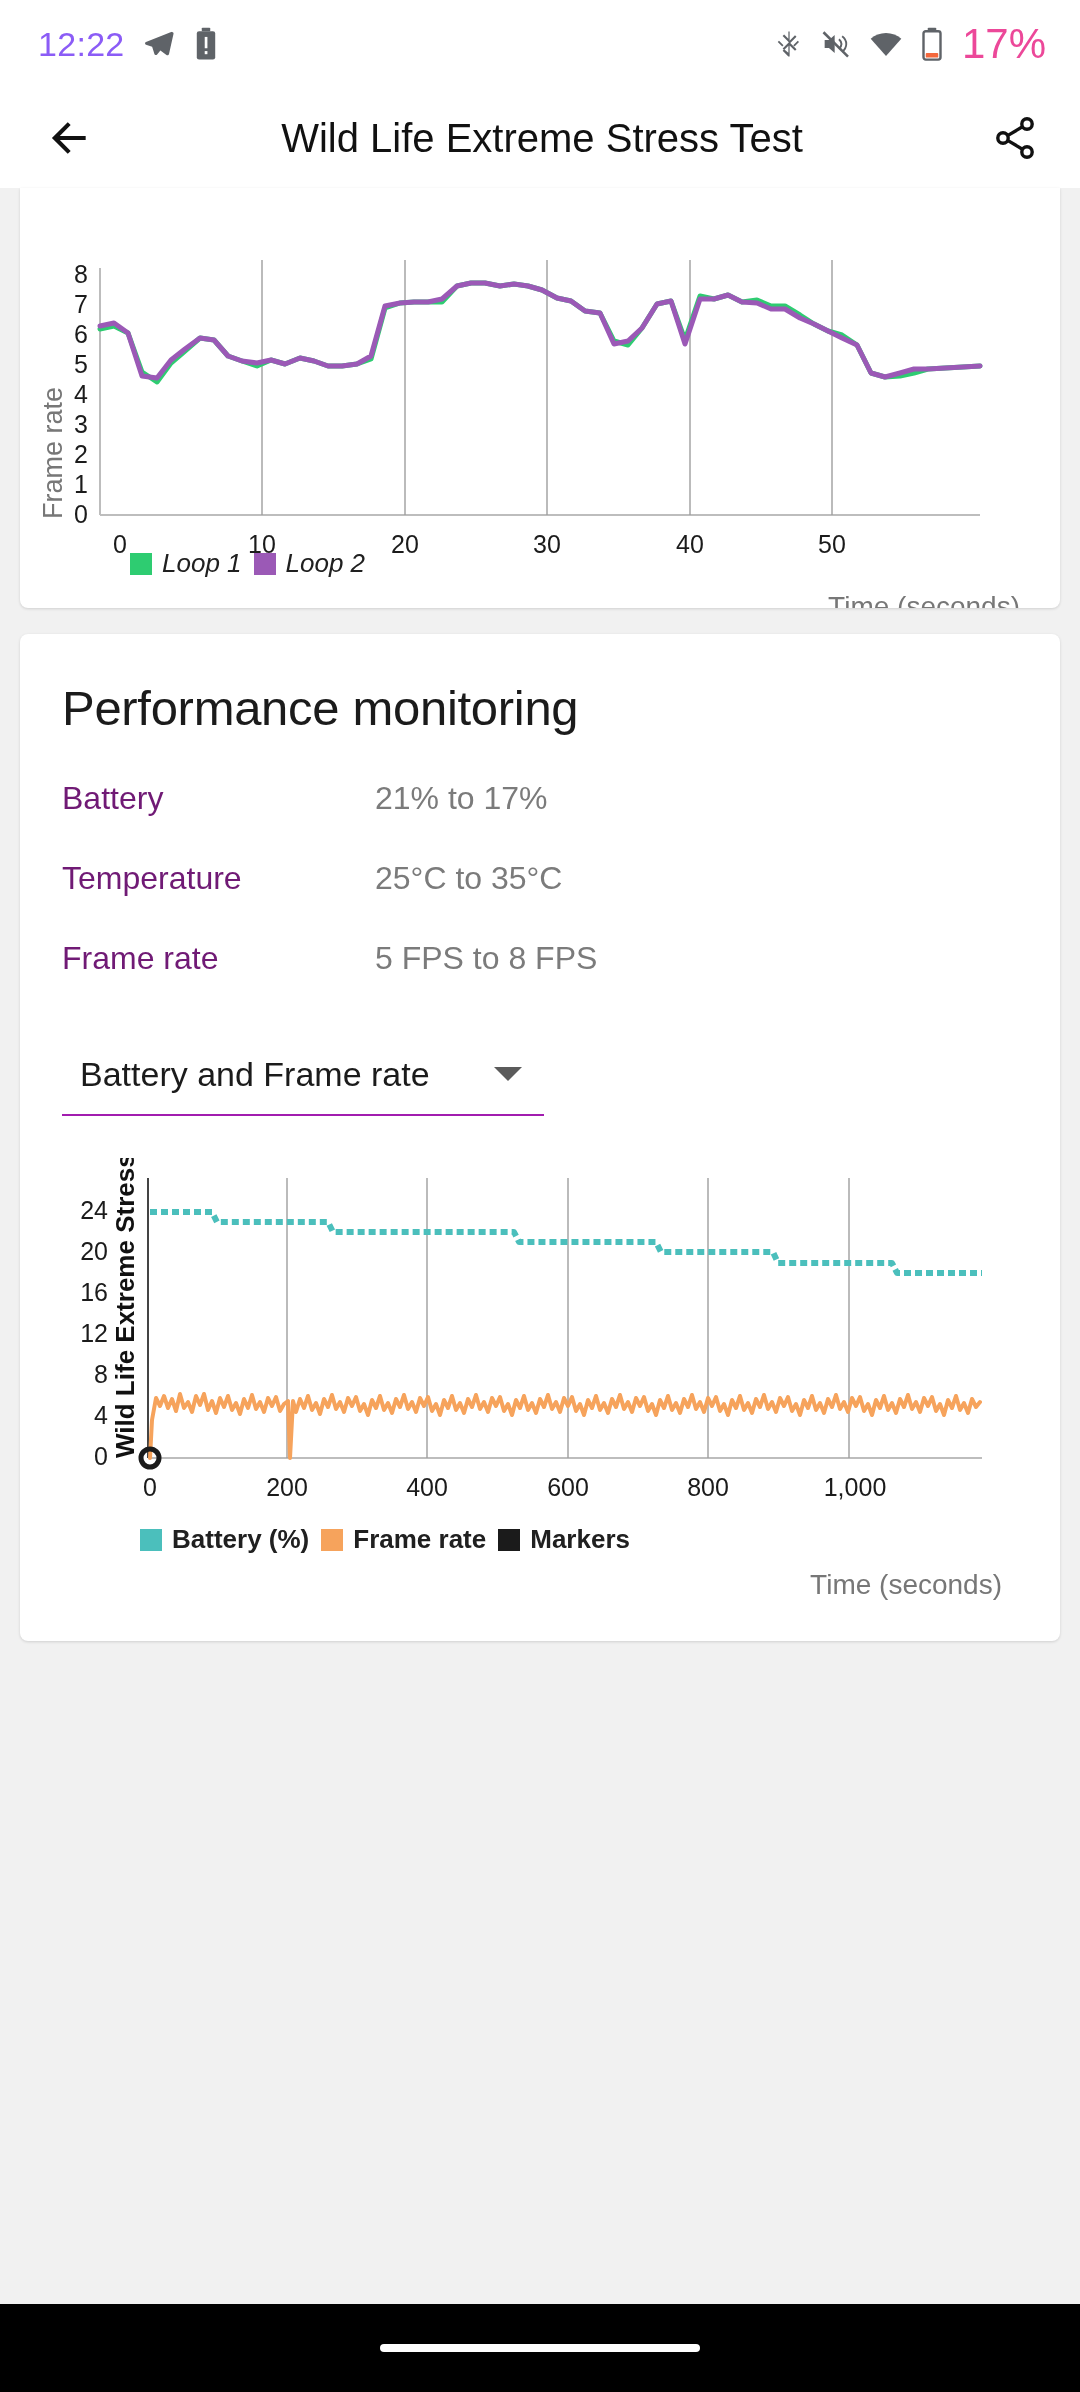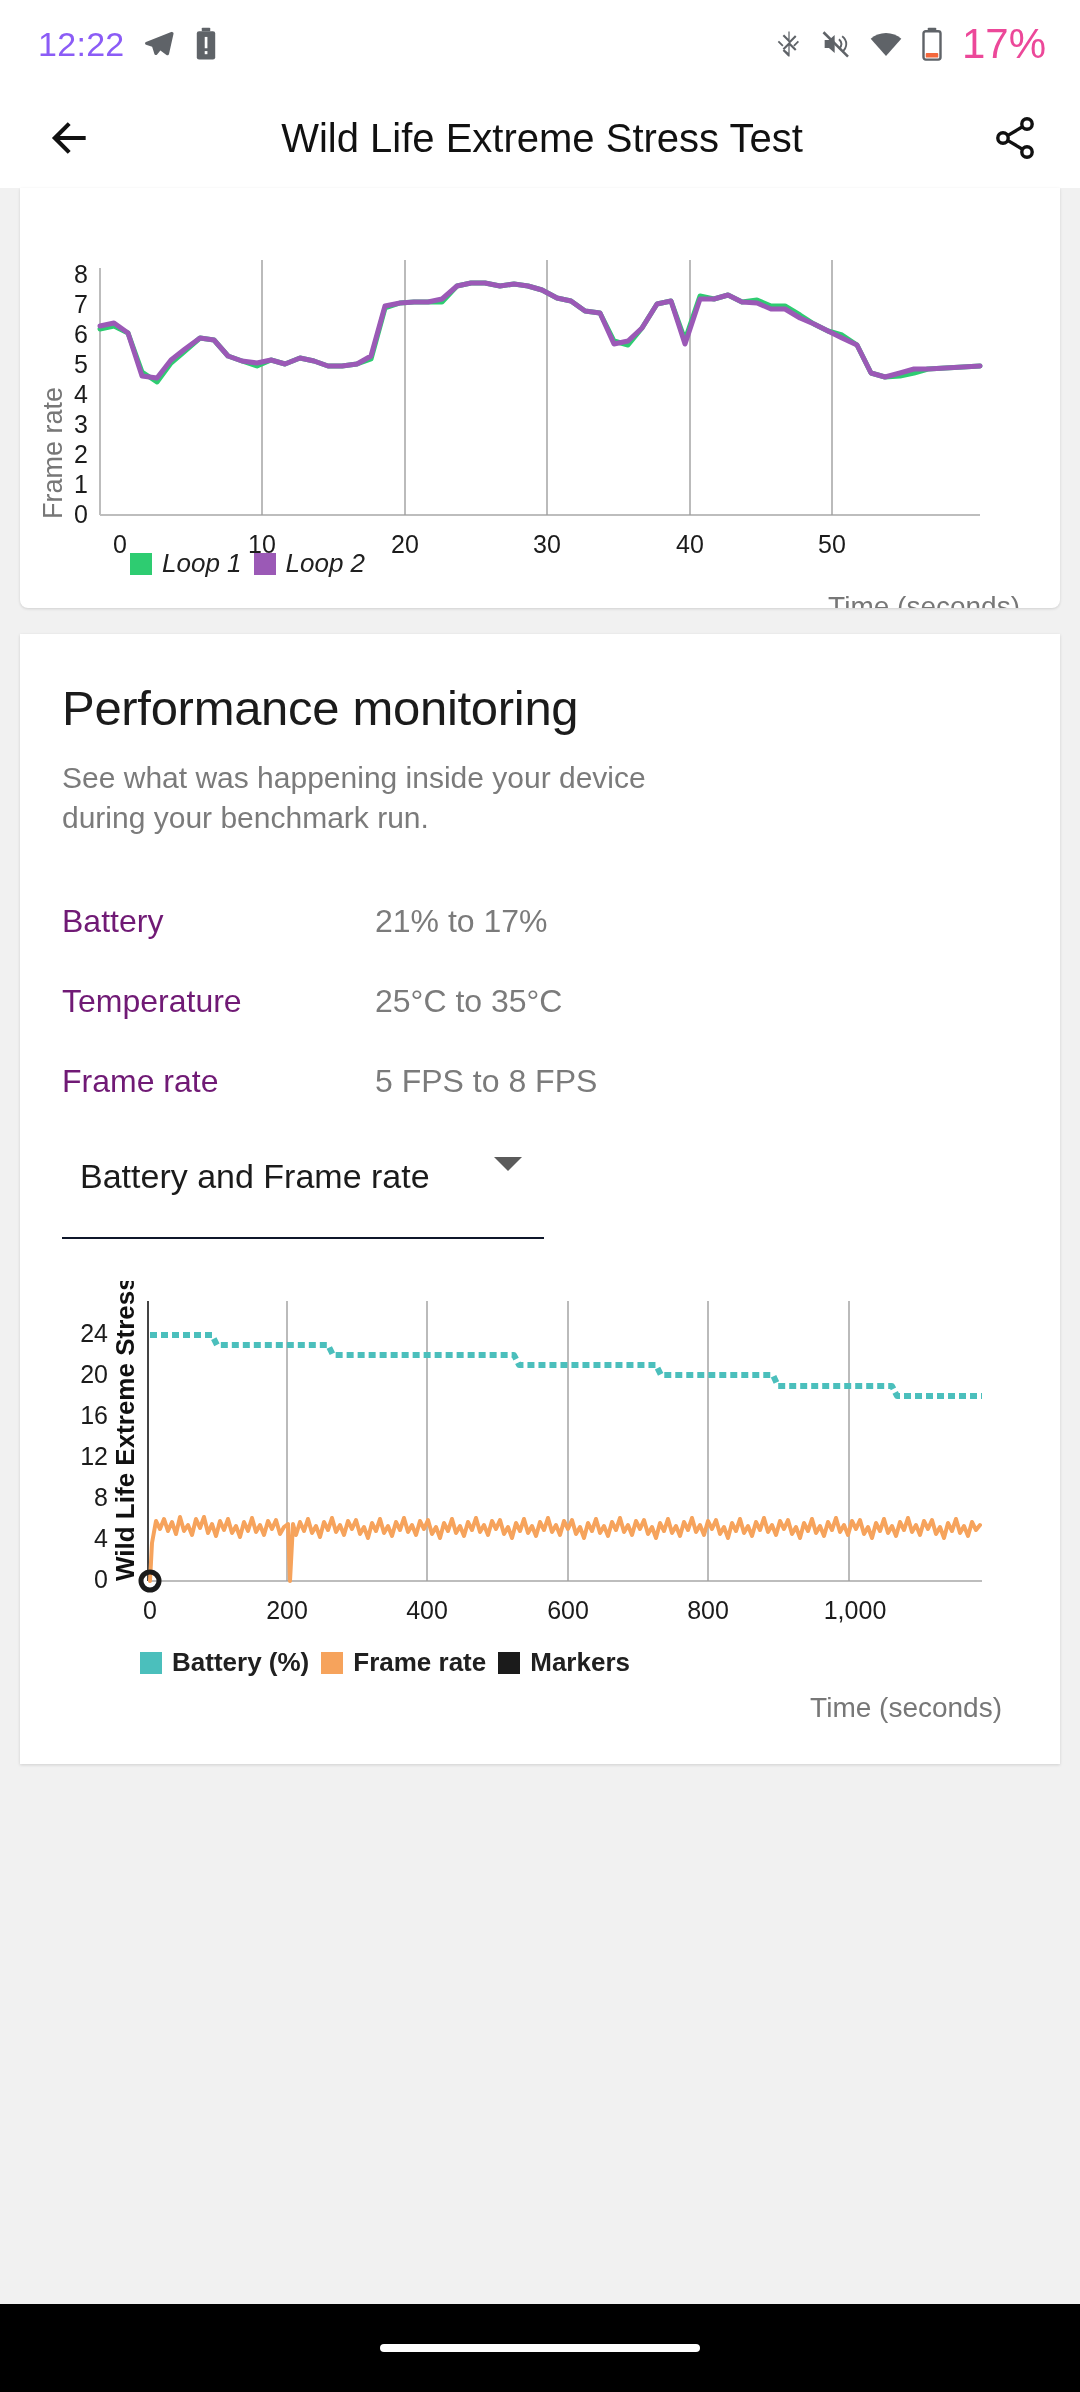--- a/index.html
+++ b/index.html
@@ -50,21 +50,21 @@
 
   
   .scroll-area {
     position: absolute;
     top: 188px; left: 0; right: 0; bottom: 88px;
     background: #f1f1f1;
     padding: 0 20px;
   }
   .card {
     background: #ffffff;
-    border-radius: 0;
+    border-radius: 8px;
     box-shadow: 0 1px 3px rgba(0,0,0,0.14);
   }
   .card-top {
     height: 420px;
     border-radius: 0 0 8px 8px;
     overflow: hidden;
     position: relative;
   }
   .card-gap { height: 26px; }
 
@@ -100,22 +100,22 @@
     display: flex; align-items: center;
     height: 80px;
   }
   .stat-key { font-size: 32px; color: #701a75; width: 313px; flex: 0 0 313px; }
   .stat-val { font-size: 32px; color: #7b7b7b; }
 
   .dropdown {
     margin-top: 36px;
     width: 482px;
     height: 82px;
-    display: flex; align-items: flex-start;
-    border-bottom: 2px solid #0f172a;
+    display: flex; align-items: center;
+    border-bottom: 2px solid #a21caf;
     padding: 0 14px 0 18px;
   }
   .dropdown-value { flex: 1; font-size: 34px; color: #1b1b1b; }
   .caret {
     width: 0; height: 0;
     border-left: 14px solid transparent;
     border-right: 14px solid transparent;
     border-top: 14px solid #5b5b5b;
     margin-right: 8px;
   }
@@ -267,21 +267,20 @@
       </div>
       <div class="axis-label-x" style="position:absolute;left:0;top:403px;width:1000px;">Time (seconds)</div>
     </div>
   </div>
 
   <div class="card-gap"></div>
 
   <div class="card card-perf">
 
     <div class="perf-title">Performance monitoring</div>
-    <div class="perf-sub">See what was happening inside your device during your benchmark run.</div>
 
     <div class="stat-row">
       <div class="stat-key">Battery</div>
       <div class="stat-val">21% to 17%</div>
     </div>
     <div class="stat-row">
       <div class="stat-key">Temperature</div>
       <div class="stat-val">25°C to 35°C</div>
     </div>
     <div class="stat-row">

